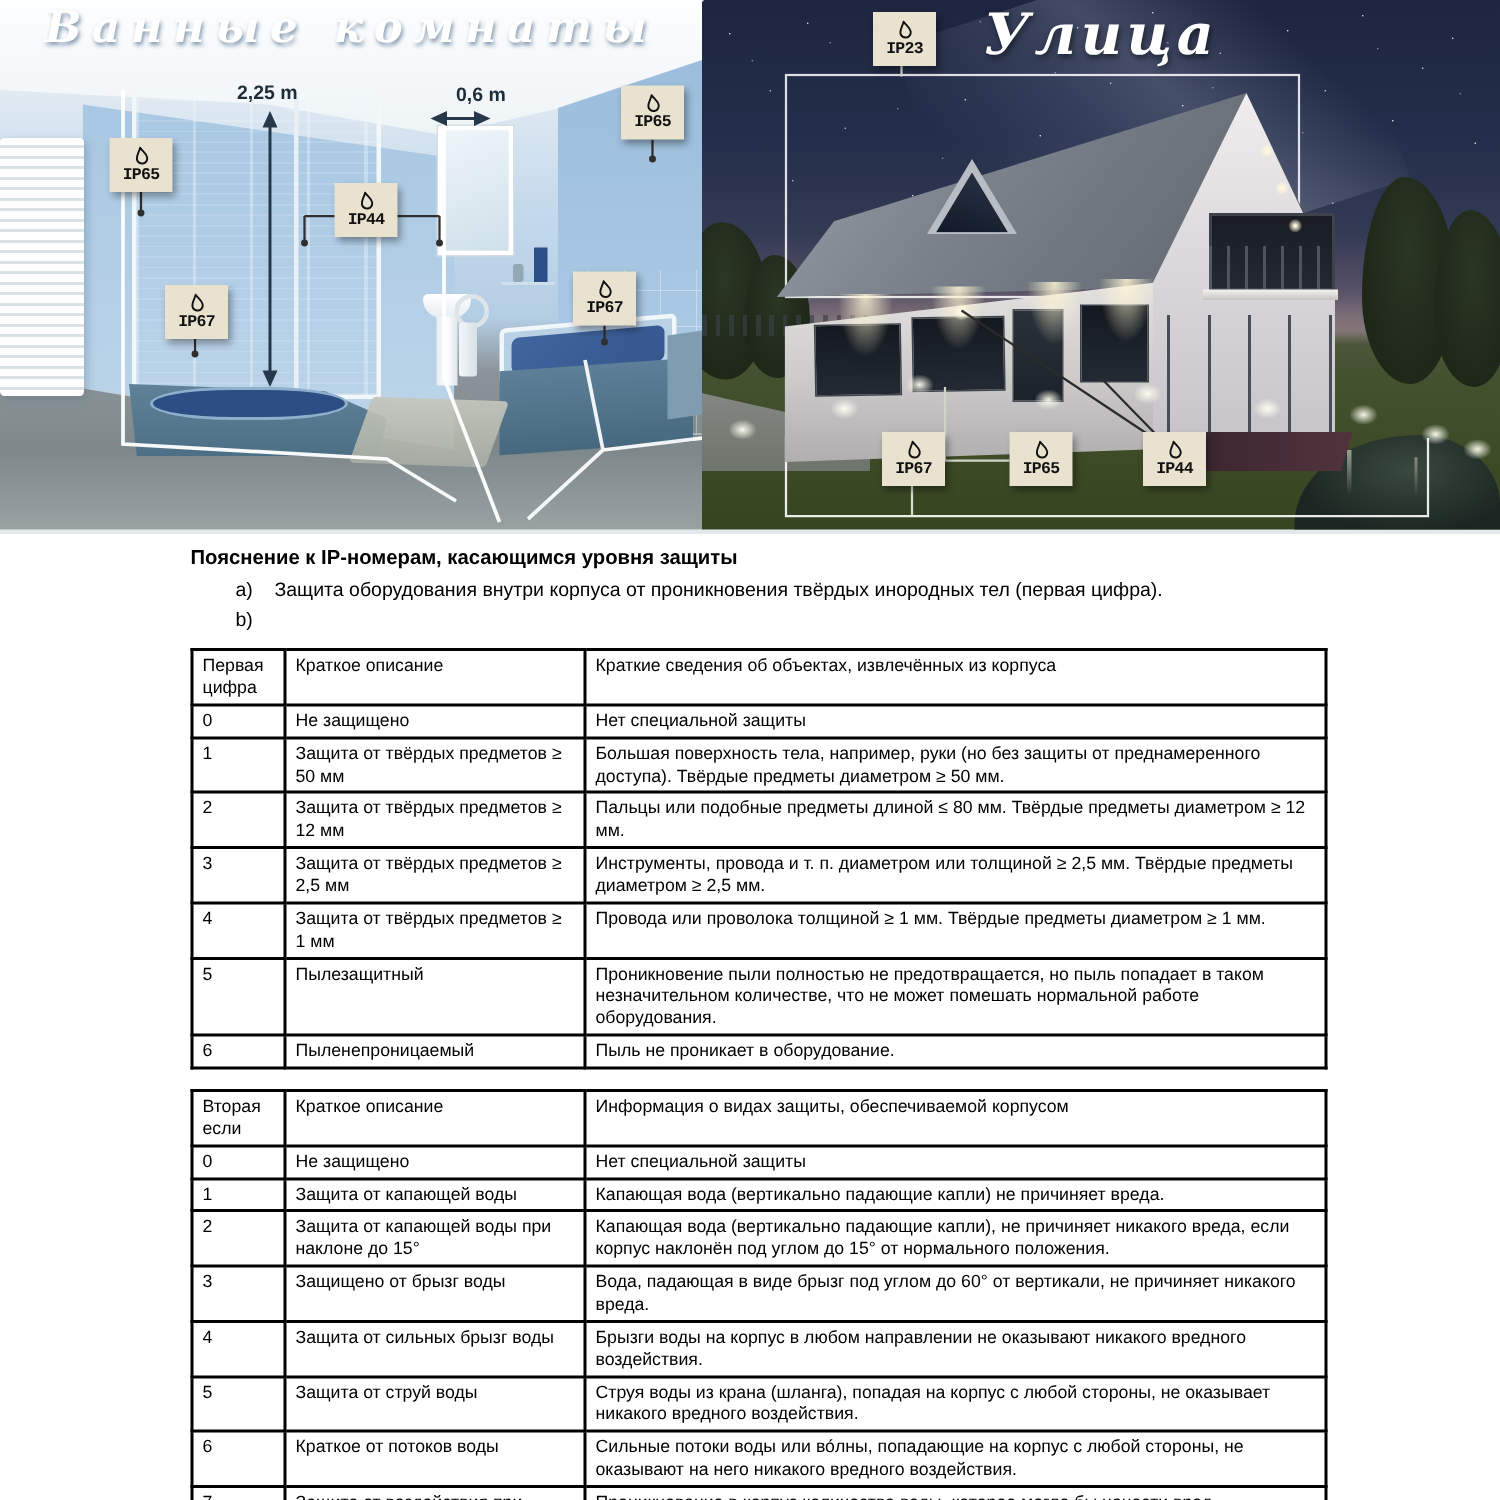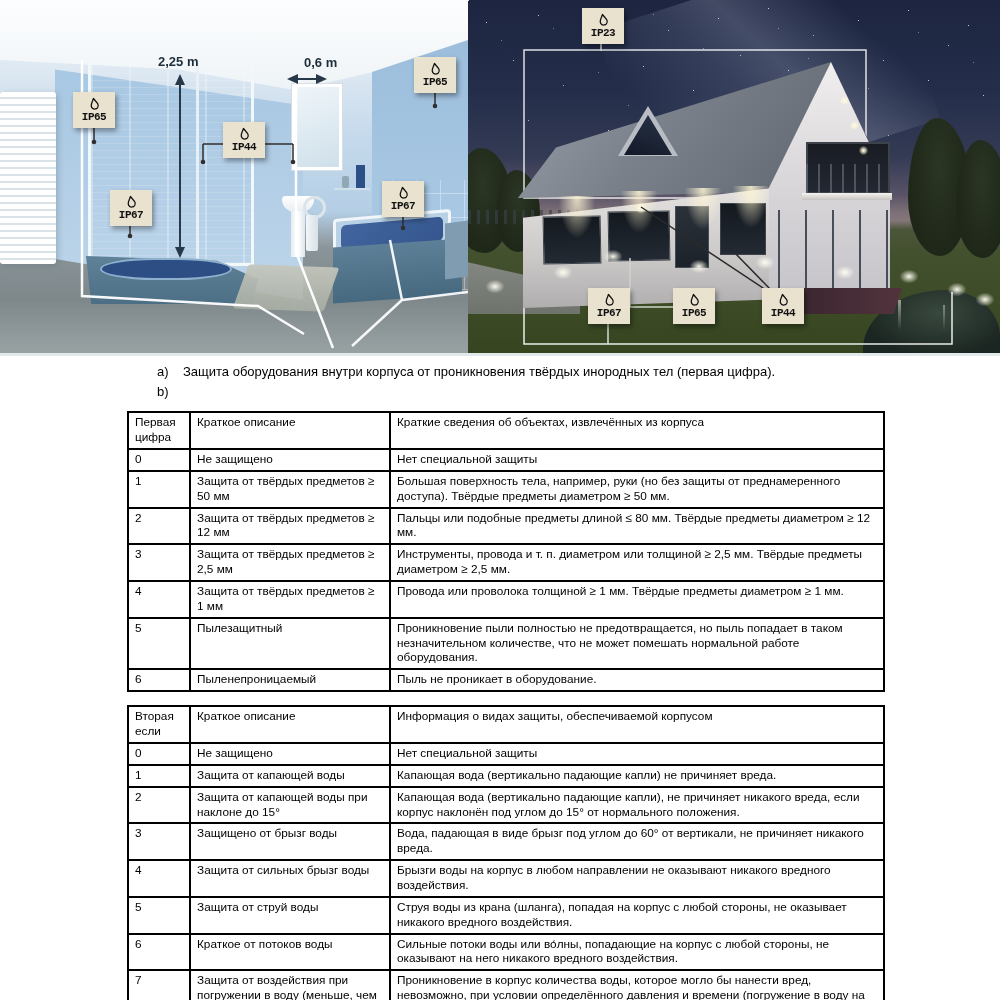--- a/index.html
+++ b/index.html
@@ -243,20 +243,21 @@
           </svg>
         <span>IP67</span>
       </div>
       <div class="ip-label bl4">
         <svg class="drop" viewBox="0 0 24 28">
             <path d="M12,2.5 C10,7.5 5.5,11 5.5,16 a6.5,6.5 0 0 0 13,0 C18.5,11 14,7.5 12,2.5 Z" fill="none" stroke="#111" stroke-width="2.4" stroke-linejoin="round"></path>
           </svg>
         <span>IP67</span>
       </div>
 
+      <div class="bp-title">Ванные комнаты</div>
     </div>
 
     <div class="panel street">
       <div class="st st-milkyway"></div>
       <div class="st st-stars"></div>
       <div class="st st-stars2"></div>
       <div class="st st-tree tree-l1"></div>
       <div class="st st-tree tree-l2"></div>
       <div class="st st-tree tree-r1"></div>
       <div class="st st-tree tree-r2"></div>
@@ -329,24 +330,26 @@
           </svg>
         <span>IP65</span>
       </div>
       <div class="ip-label sl3">
         <svg class="drop" viewBox="0 0 24 28">
             <path d="M12,2.5 C10,7.5 5.5,11 5.5,16 a6.5,6.5 0 0 0 13,0 C18.5,11 14,7.5 12,2.5 Z" fill="none" stroke="#111" stroke-width="2.4" stroke-linejoin="round"></path>
           </svg>
         <span>IP44</span>
       </div>
 
+      <div class="st-title">Улица</div>
     </div>
   </div>
 
   <div class="explanation">
+    <div class="exp-title">Пояснение к IP-номерам, касающимся уровня защиты</div>
     <div class="exp-item">
       <span class="exp-marker">a)</span>
       <span>Защита оборудования внутри корпуса от проникновения твёрдых инородных тел (первая цифра).</span>
     </div>
     <div class="exp-item">
       <span class="exp-marker">b)</span>
     </div>
   </div>
 
   <table class="ip-table">

